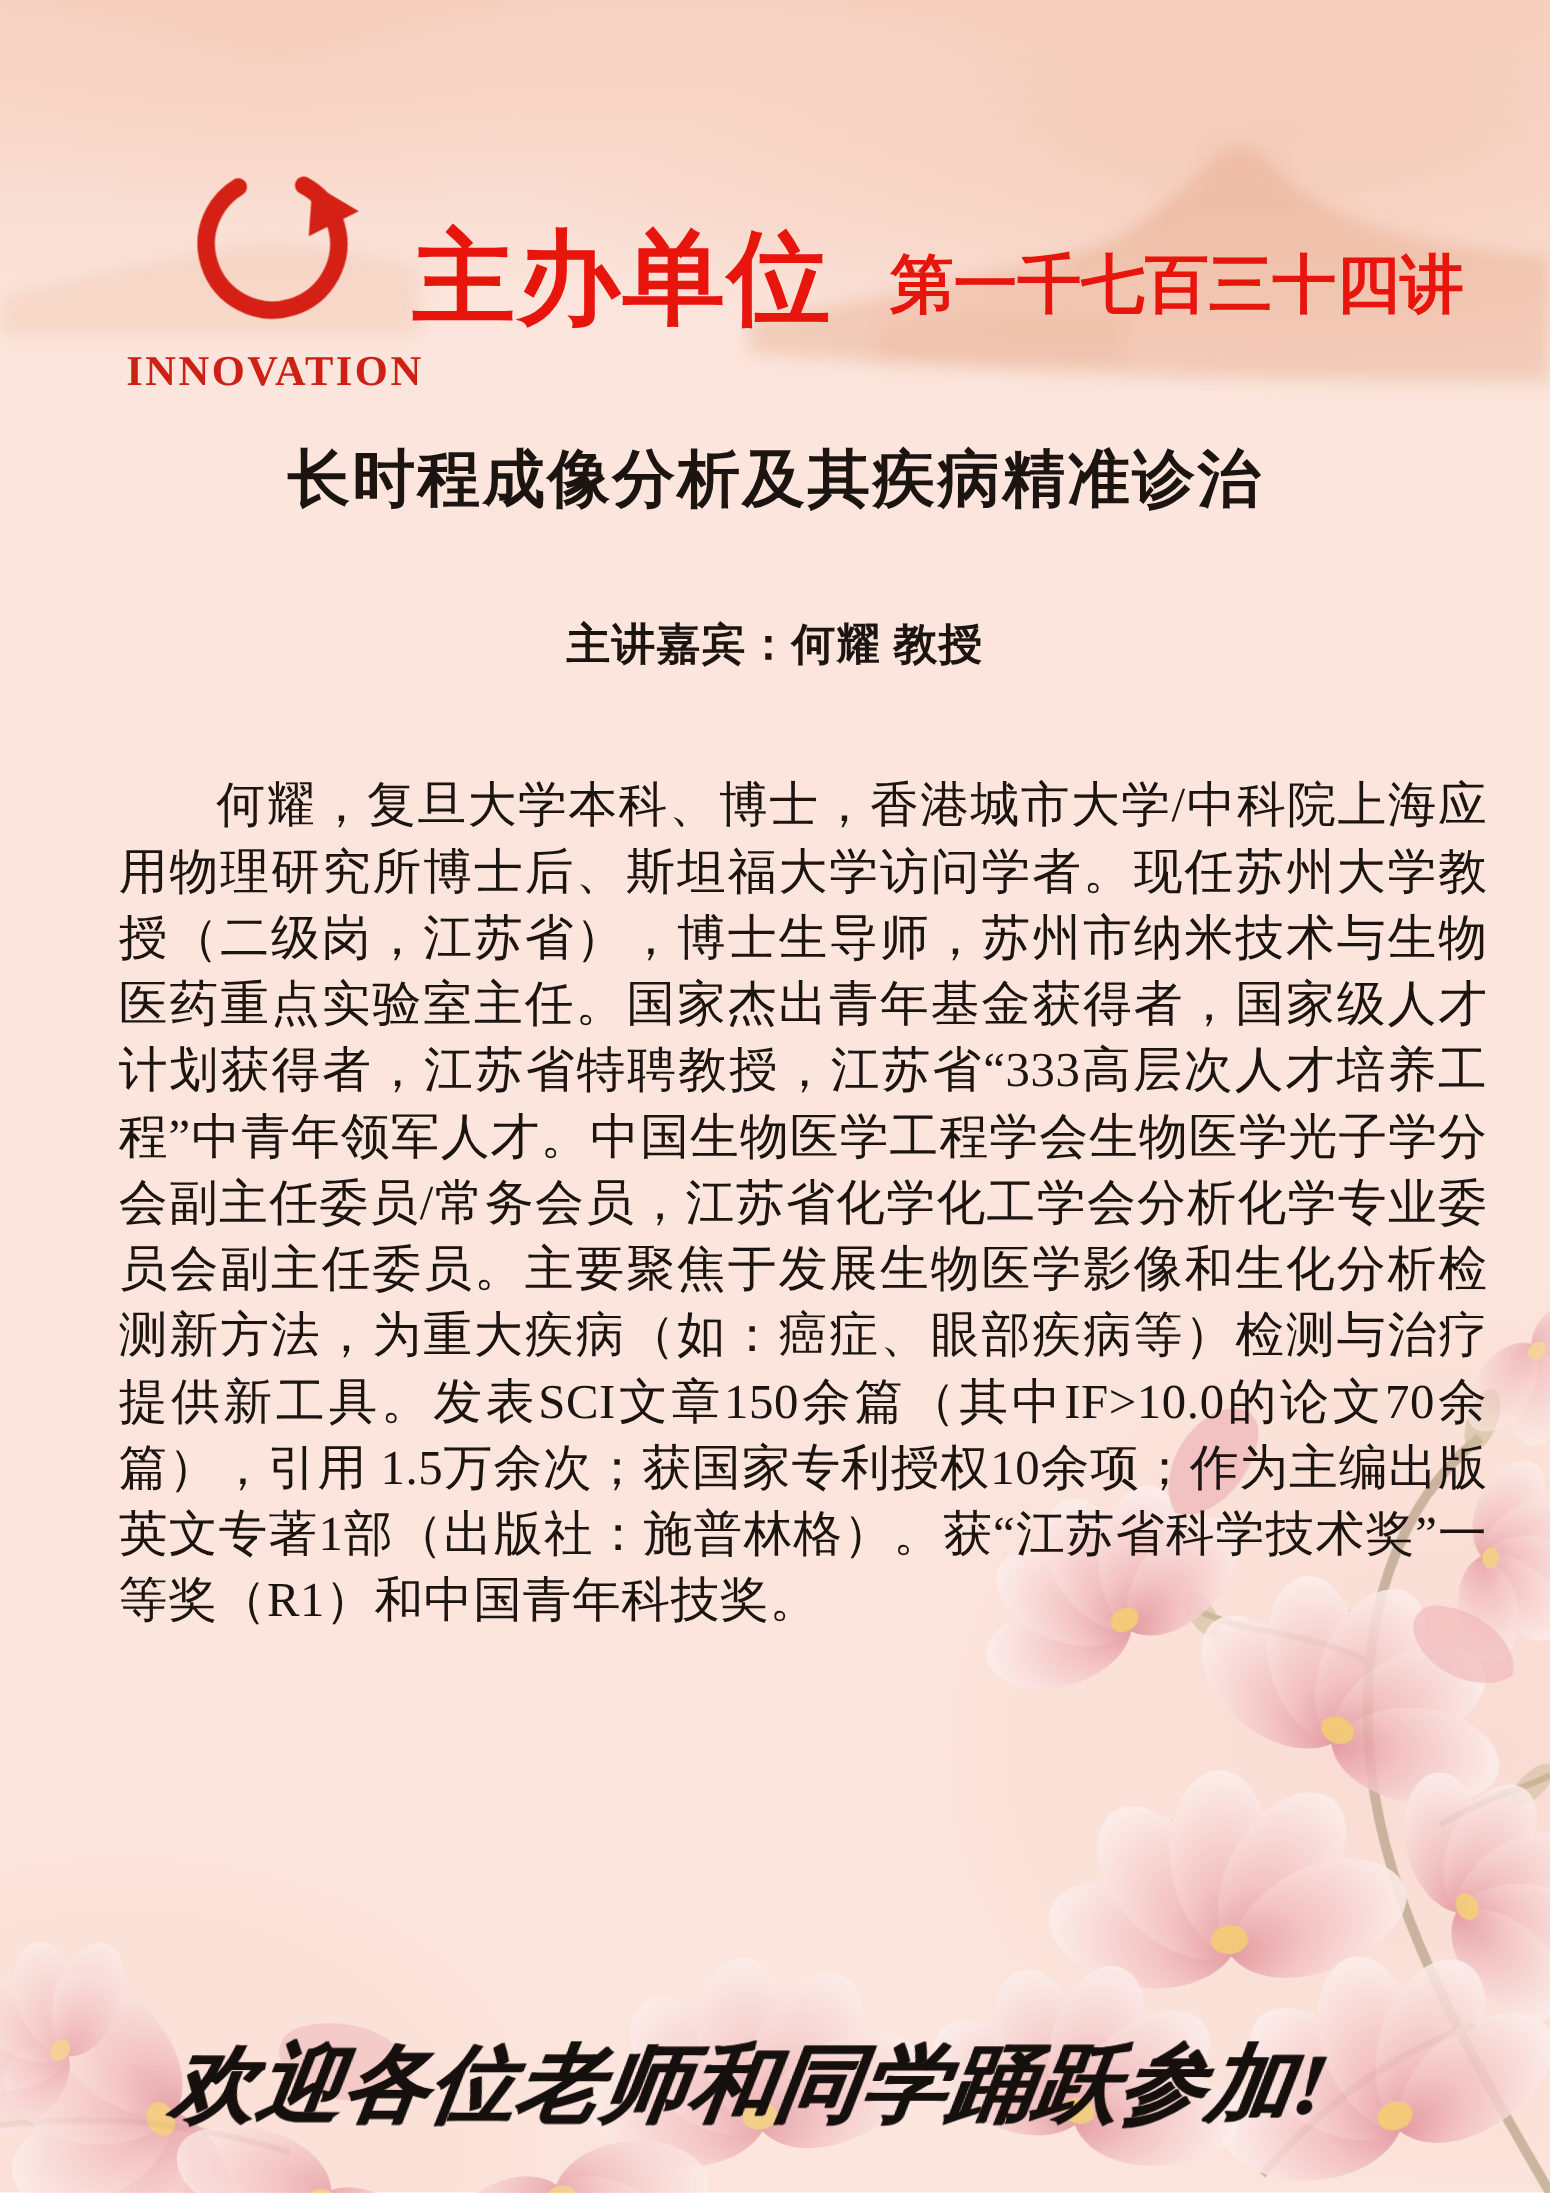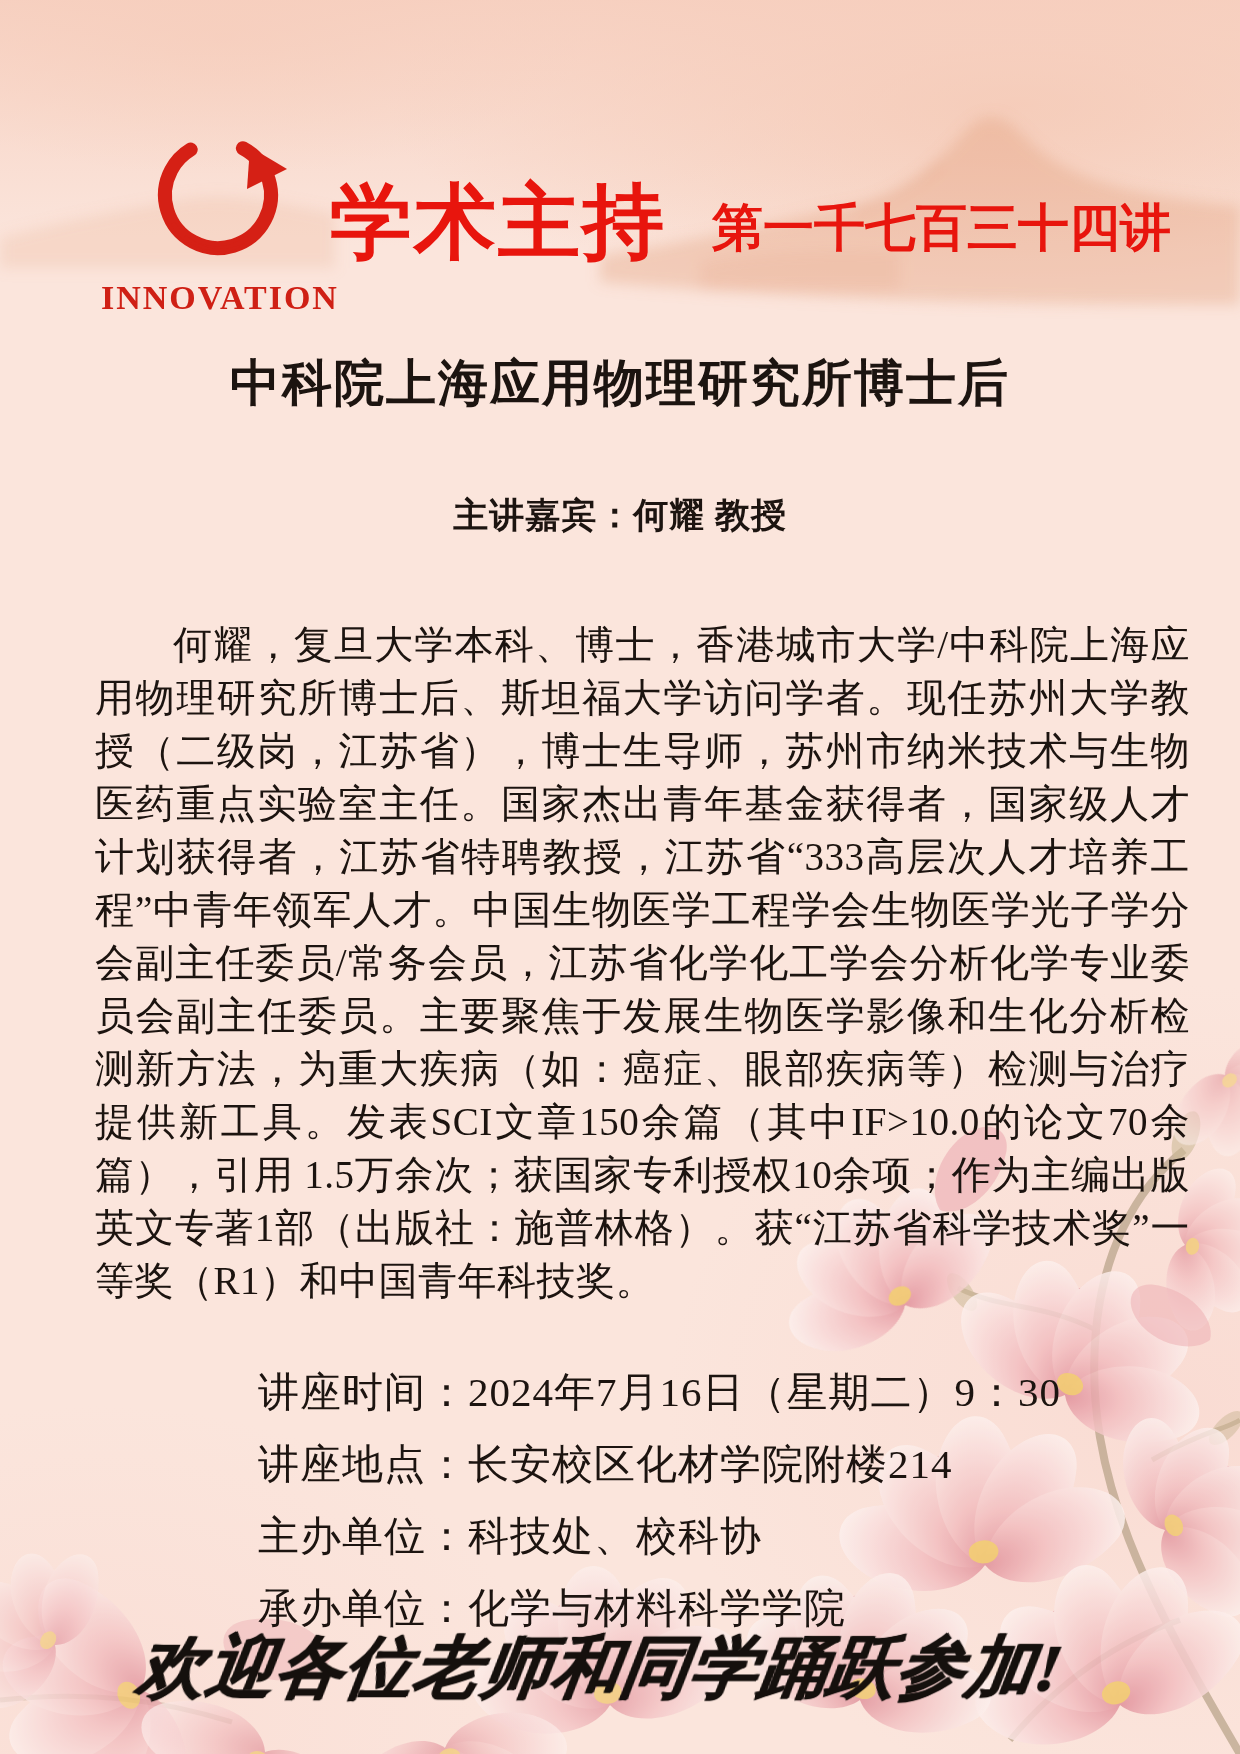--- a/index.html
+++ b/index.html
@@ -130,30 +130,24 @@
   </svg>
 
   <svg class="logo deco" viewBox="0 0 140 132" aria-hidden="true">
     <circle cx="68" cy="62" r="53" fill="none" stroke="#d52015" stroke-width="14" stroke-linecap="round" stroke-dasharray="278 55" transform="rotate(-62 68 62)"></circle>
     <polygon points="100,14 137,36 97,56" fill="#d52015"></polygon>
     <path d="M24,92 A50,50 0 0 0 96,106" fill="none" stroke="#d52015" stroke-width="5" stroke-linecap="round"></path>
     <path d="M36,104 A52,52 0 0 0 88,114" fill="none" stroke="#d52015" stroke-width="2.5" stroke-linecap="round"></path>
   </svg>
 
   <div class="txt innovation">INNOVATION</div>
-  <div class="txt forum-title">学术主持</div>
+  <div class="txt forum-title">主办单位</div>
   <div class="txt lecture-no">第一千七百三十四讲</div>
 
-  <div class="txt main-title">中科院上海应用物理研究所博士后</div>
+  <div class="txt main-title">长时程成像分析及其疾病精准诊治</div>
   <div class="txt speaker-line speaker-1">主讲嘉宾：何耀 教授</div>
 
   <p class="txt bio">何耀，复旦大学本科、博士，香港城市大学/中科院上海应用物理研究所博士后、斯坦福大学访问学者。现任苏州大学教授（二级岗，江苏省），博士生导师，苏州市纳米技术与生物医药重点实验室主任。国家杰出青年基金获得者，国家级人才计划获得者，江苏省特聘教授，江苏省“333高层次人才培养工程”中青年领军人才。中国生物医学工程学会生物医学光子学分会副主任委员/常务会员，江苏省化学化工学会分析化学专业委员会副主任委员。主要聚焦于发展生物医学影像和生化分析检测新方法，为重大疾病（如：癌症、眼部疾病等）检测与治疗提供新工具。发表SCI文章150余篇（其中IF&gt;10.0的论文70余篇），引用 1.5万余次；获国家专利授权10余项；作为主编出版英文专著1部（出版社：施普林格）。获“江苏省科学技术奖”一等奖（R1）和中国青年科技奖。</p>
 
-  <div class="txt details">
-    <div class="detail-line">讲座时间：2024年7月16日（星期二）9：30</div>
-    <div class="detail-line">讲座地点：长安校区化材学院附楼214</div>
-    <div class="detail-line">主办单位：科技处、校科协</div>
-    <div class="detail-line">承办单位：化学与材料科学学院</div>
-  </div>
 
   <div class="txt welcome">欢迎各位老师和同学踊跃参加!</div>
 
 </div>
 
 </body></html>

